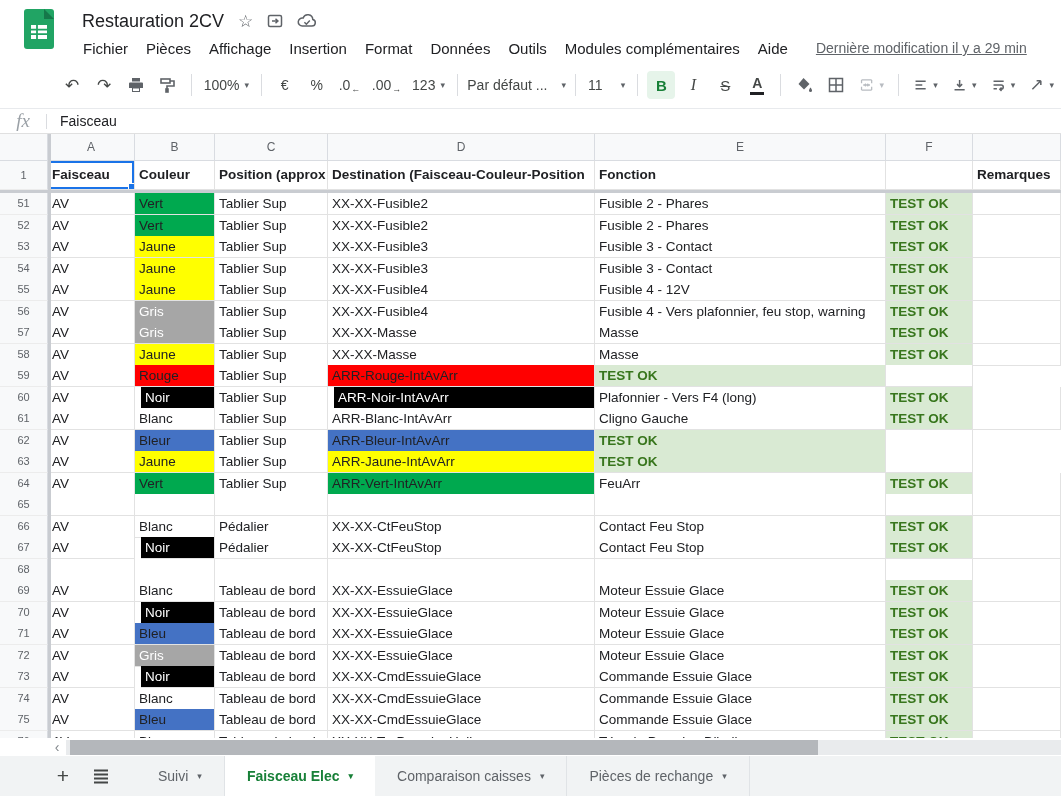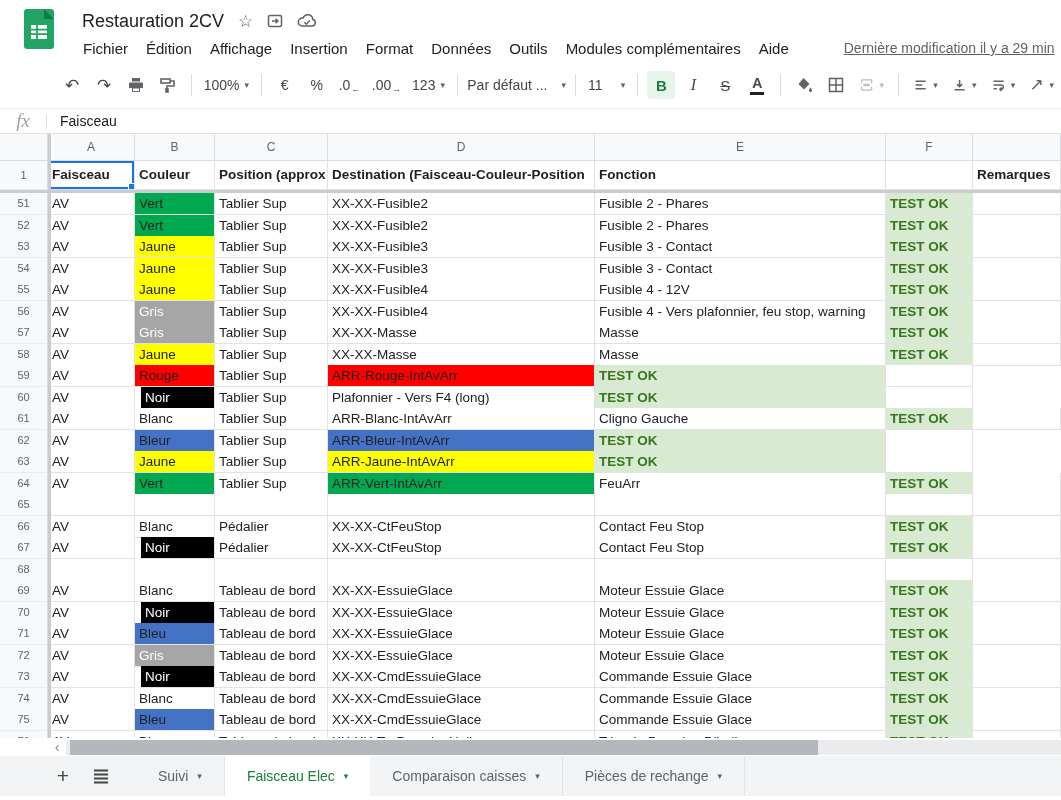--- a/index.html
+++ b/index.html
@@ -13,21 +13,21 @@
   .app { position:relative; width:1061px; height:800px; background:#fff; overflow:hidden; }
 
   
   .header { position:relative; height:62px; background:#fff; }
   .logo { position:absolute; left:24px; top:9px; }
   .title-row { position:absolute; left:82px; top:8px; height:26px; display:flex; align-items:center; }
   .doc-title { font-size:18px; color:#202124; margin-right:14px; }
   .title-icon { color:#5f6368; font-size:17px; margin-right:13px; display:flex; align-items:center; }
   .menu-row { position:absolute; left:74px; top:36px; right:0; height:24px; display:flex; align-items:center; white-space:nowrap; overflow:hidden; }
   .menu-item { font-size:15px; color:#202124; padding:2px 9px; border-radius:4px; cursor:default; }
-  .last-modified { margin-left:46px; font-size:14px; color:#5f6368; text-decoration:underline; flex:none; }
+  .last-modified { margin-left:19px; font-size:14px; color:#5f6368; text-decoration:underline; flex:none; }
 
   
   .toolbar { height:47px; display:flex; align-items:center; padding-left:56px; border-bottom:1px solid #e8eaed; overflow:hidden; white-space:nowrap; }
   .tb { height:28px; min-width:28px; padding:0 5px; margin:0 2px; display:inline-flex; align-items:center; justify-content:center; border-radius:4px; color:#444746; font-size:14px; }
   .tb svg { display:block; }
   .tb.text { font-size:14px; color:#444746; }
   .glyph { font-size:17px; line-height:1; color:#444746; }
   .caret { font-size:9px; color:#5f6368; margin-left:5px; }
   .sep { display:inline-block; width:1px; height:22px; background:#dadce0; margin:0 7px; flex:none; }
   .bold-btn { font-weight:700; font-size:15px; color:var(--active_tab_green); background:#e6f4ea; }
@@ -82,21 +82,21 @@
   .scroll-track { flex:1; height:15px; background:#e9ebed; position:relative; }
   .scroll-thumb { position:absolute; left:4px; top:0; width:748px; height:15px; background:#b4b7bb; }
 
   
   .tabbar { height:40px; background:#f1f3f4; display:flex; align-items:stretch; padding-left:44px; overflow:hidden; }
   .tabbar-btn { width:38px; display:flex; align-items:center; justify-content:center; color:#444746; flex:none; }
   .plus-glyph { font-size:21px; color:#444746; }
   .sheet-tab { display:flex; align-items:center; padding:0 22px; font-size:14px; color:#5f6368; border-right:1px solid #e0e3e6; white-space:nowrap; }
   .sheet-tab:first-of-type { border-left:1px solid #e0e3e6; }
   .sheet-tab .caret { margin-left:9px; color:#5f6368; }
-  .sheet-tab.active { background:#fff; color:var(--active_tab_green); font-weight:400; border-left:none; border-right:none; }
+  .sheet-tab.active { background:#fff; color:var(--active_tab_green); font-weight:700; border-left:none; border-right:none; }
   .sheet-tab.active .caret { color:var(--active_tab_green); }
   .bottom-strip { height:4px; background:#fff; }
 </style>
 </head>
 <body>
 
 <div class="app">
 
   <div class="header">
     <div class="logo">
@@ -118,21 +118,21 @@
       </span>
       <span class="title-icon">
         <svg width="20" height="18" viewBox="0 0 20 18" fill="none" stroke="#5f6368" stroke-width="1.5">
           <path d="M5.5 14a4 4 0 1 1 .6-7.9 5 5 0 0 1 9.7 1.4A3.3 3.3 0 0 1 15 14z"></path>
           <path d="M7.4 10.2l2 2 3.4-3.6"></path>
         </svg>
       </span>
     </div>
     <div class="menu-row">
       <span class="menu-item">Fichier</span>
-      <span class="menu-item">Édition</span>
+      <span class="menu-item">Pièces</span>
       <span class="menu-item">Affichage</span>
       <span class="menu-item">Insertion</span>
       <span class="menu-item">Format</span>
       <span class="menu-item">Données</span>
       <span class="menu-item">Outils</span>
       <span class="menu-item">Modules complémentaires</span>
       <span class="menu-item">Aide</span>
       <span class="last-modified">Dernière modification il y a 29 min</span>
     </div>
   </div>
@@ -363,20 +363,21 @@
           <div class="cell">Tablier Sup</div>
           <div class="cell bg-red">ARR-Rouge-IntAvArr</div>
           <div class="cell test-ok">TEST OK</div>
           <div class="cell"></div>
         </div>
         <div class="grid-row8 grid-row">
           <div class="rownum">60</div>
           <div class="cell">AV</div>
           <div class="cell bg-black white-text bold-text">Noir</div>
           <div class="cell">Tablier Sup</div>
+          <div class="cell bg-black white-text bold-text">ARR-Noir-IntAvArr</div>
           <div class="cell">Plafonnier - Vers F4 (long)</div>
           <div class="cell test-ok">TEST OK</div>
           <div class="cell"></div>
         </div>
         <div class="grid-row8 grid-row">
           <div class="rownum">61</div>
           <div class="cell">AV</div>
           <div class="cell">Blanc</div>
           <div class="cell">Tablier Sup</div>
           <div class="cell">ARR-Blanc-IntAvArr</div>

